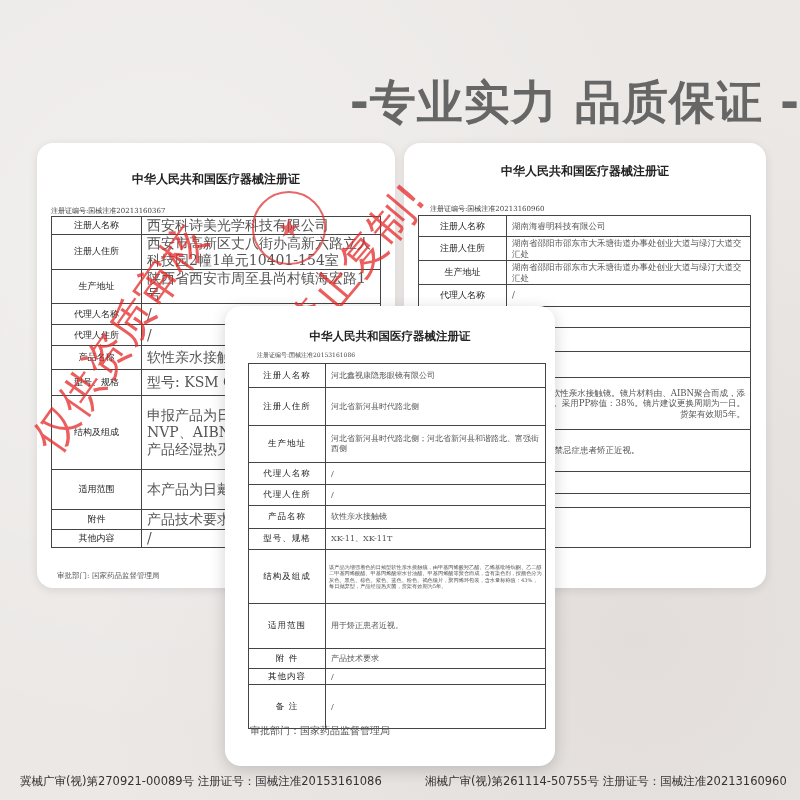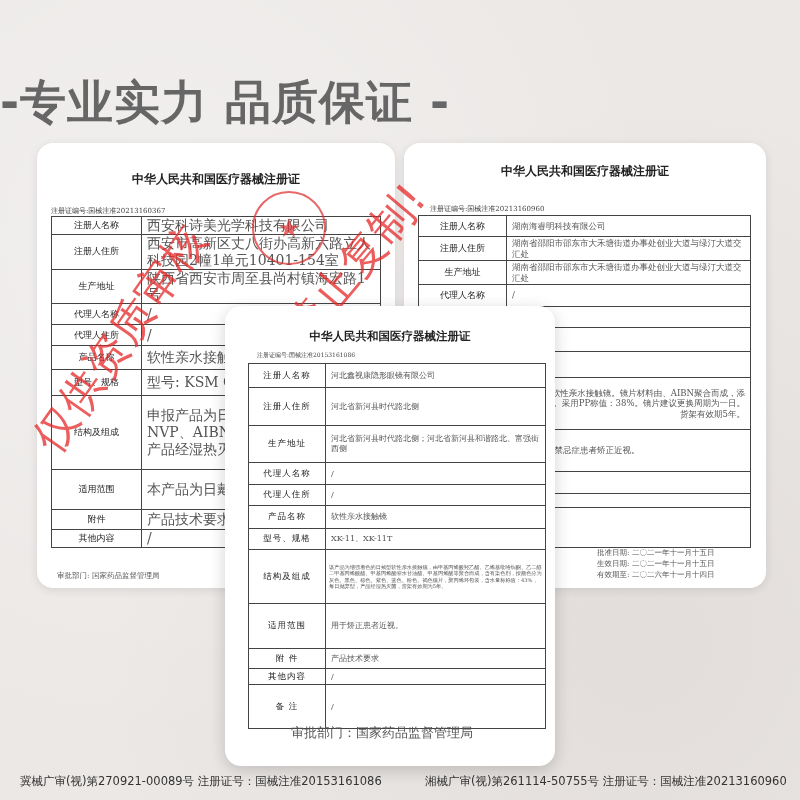--- a/index.html
+++ b/index.html
@@ -8,21 +8,21 @@
     position: relative;
     background: #ebe8e6;
     background-image:
       radial-gradient(circle at 20% 30%, rgba(255,255,255,0.35), rgba(255,255,255,0) 60%),
       radial-gradient(circle at 80% 80%, rgba(200,190,185,0.25), rgba(255,255,255,0) 60%);
     font-family: "DejaVu Serif", "Liberation Serif", serif;
     color: #222;
   }
   .headline {
     position: absolute; top: 72px; left: 0; width: 800px;
-    text-align: left;
+    text-align: right;
     font-family: "DejaVu Sans", "Liberation Sans", sans-serif;
     font-weight: bold; font-size: 46px; letter-spacing: 1px;
     color: #666;
   }
   .card {
     position: absolute; background: #fff; border-radius: 16px;
     box-shadow: 0 2px 10px rgba(0,0,0,0.10);
     overflow: hidden;
   }
   .card-left { left: 37px; top: 143px; width: 358px; height: 445px; }
@@ -195,25 +195,20 @@
     <tr style="height:14px">
           <td class="lbl"></td>
           <td class="val"></td>
         </tr>
     <tr style="height:40px">
           <td class="lbl"></td>
           <td class="val"></td>
         </tr>
   </tbody>
     </table>
-  <div class="footer-text" style="left:193px;top:405px;">
-    <div>批准日期:  二〇二一年十一月十五日</div>
-    <div>生效日期:  二〇二一年十一月十五日</div>
-    <div>有效期至:  二〇二六年十一月十四日</div>
-  </div>
 </div>
 
 <div class="watermark" style="left:20px;top:430px;transform:rotate(-55deg);transform-origin:left top;">仅供资质审核</div>
 <div class="watermark" style="left:270px;top:320px;transform:rotate(-50deg);transform-origin:left top;">禁止复制!</div>
 
 <div class="card card-center">
   <div class="cert-title">中华人民共和国医疗器械注册证</div>
   <div class="reg-no">注册证编号:国械注准20153161086</div>
   <table class="cert">
     <tbody>
@@ -260,17 +255,17 @@
     <tr style="height:16px">
           <td class="lbl">其他内容</td>
           <td class="val">/</td>
         </tr>
     <tr style="height:44px">
           <td class="lbl">备  注</td>
           <td class="val">/</td>
         </tr>
   </tbody>
     </table>
-  <div class="footer-text" style="left:25px;top:418px;font-size:13px;margin-left:41px;">审批部门：国家药品监督管理局</div>
+  <div class="footer-text" style="left:25px;top:418px;font-size:10px;">审批部门：国家药品监督管理局</div>
 </div>
 
 <div class="bottom-line" style="left:20px;">冀械广审(视)第270921-00089号 注册证号：国械注准20153161086</div>
 <div class="bottom-line" style="left:425px;">湘械广审(视)第261114-50755号 注册证号：国械注准20213160960</div>
 
 </body></html>

